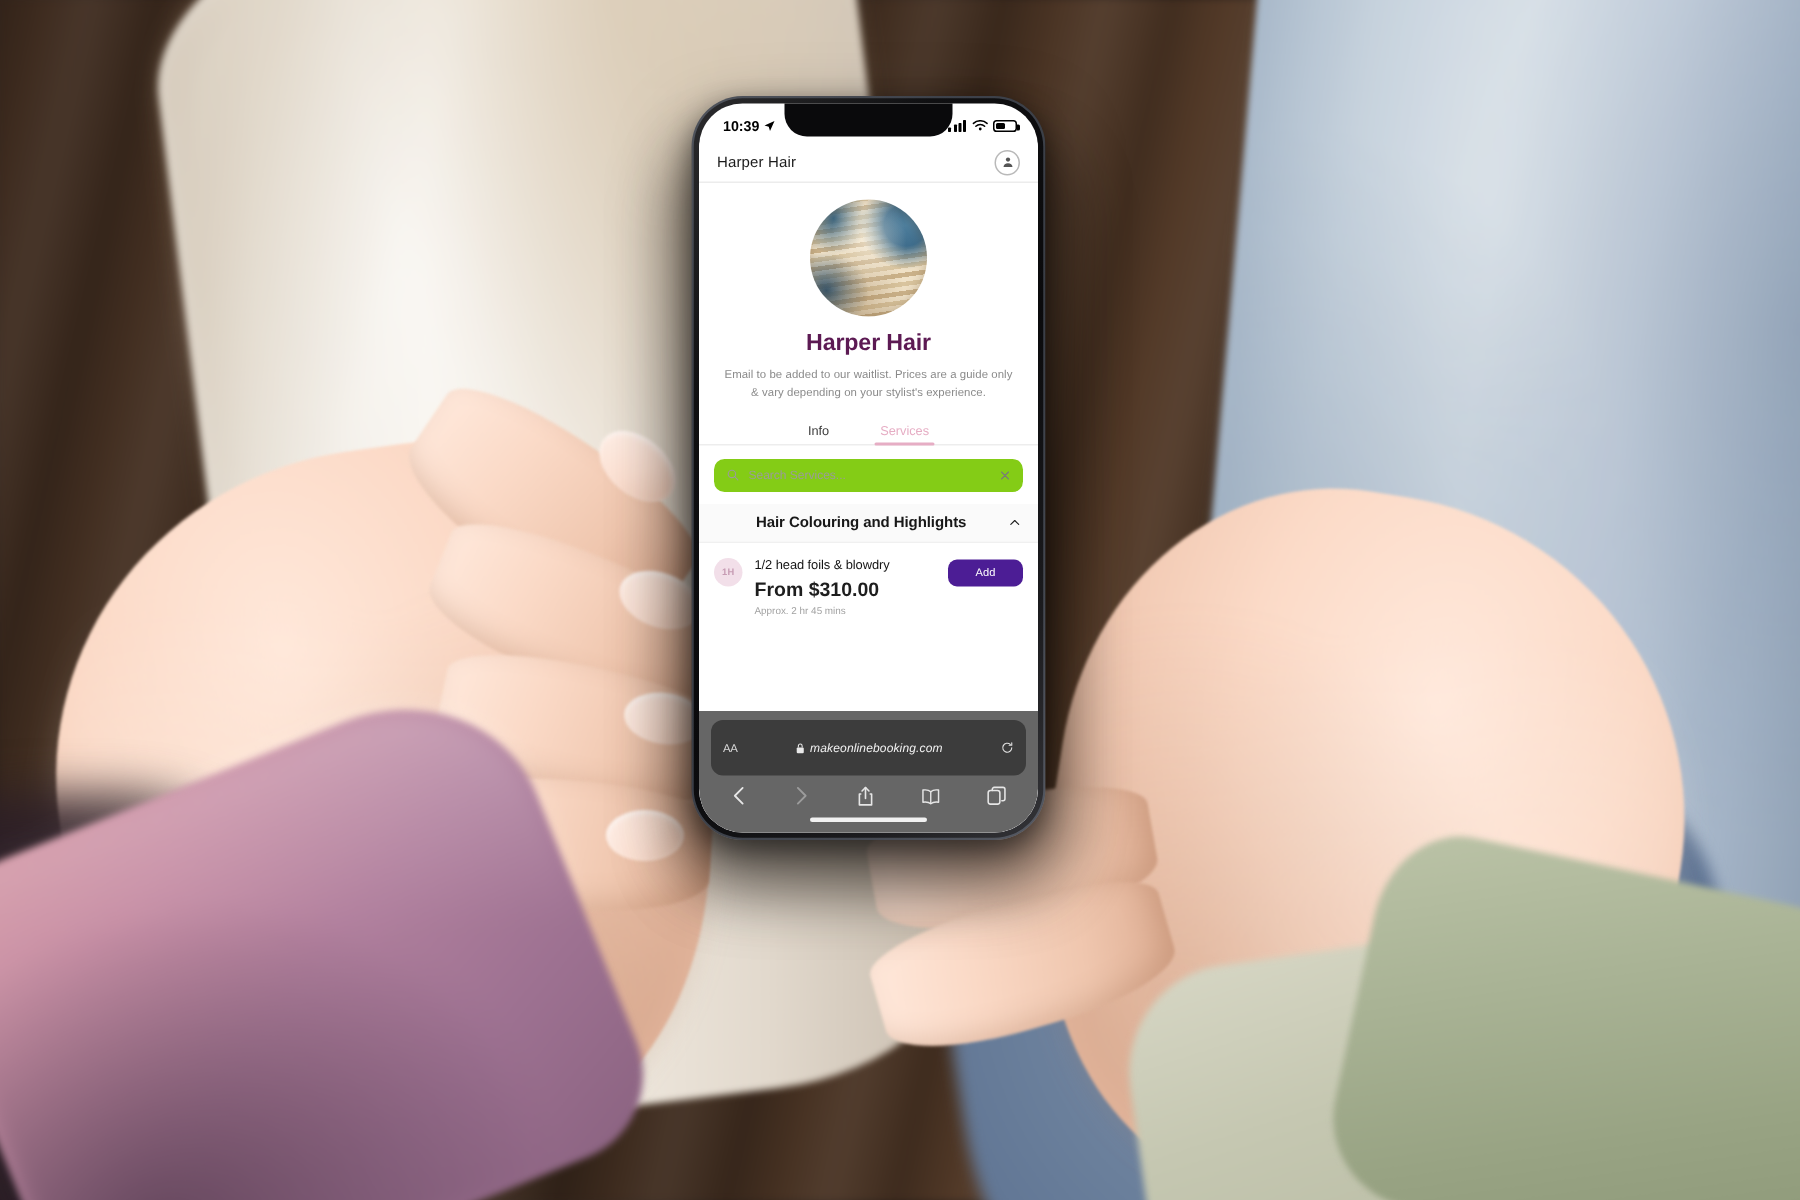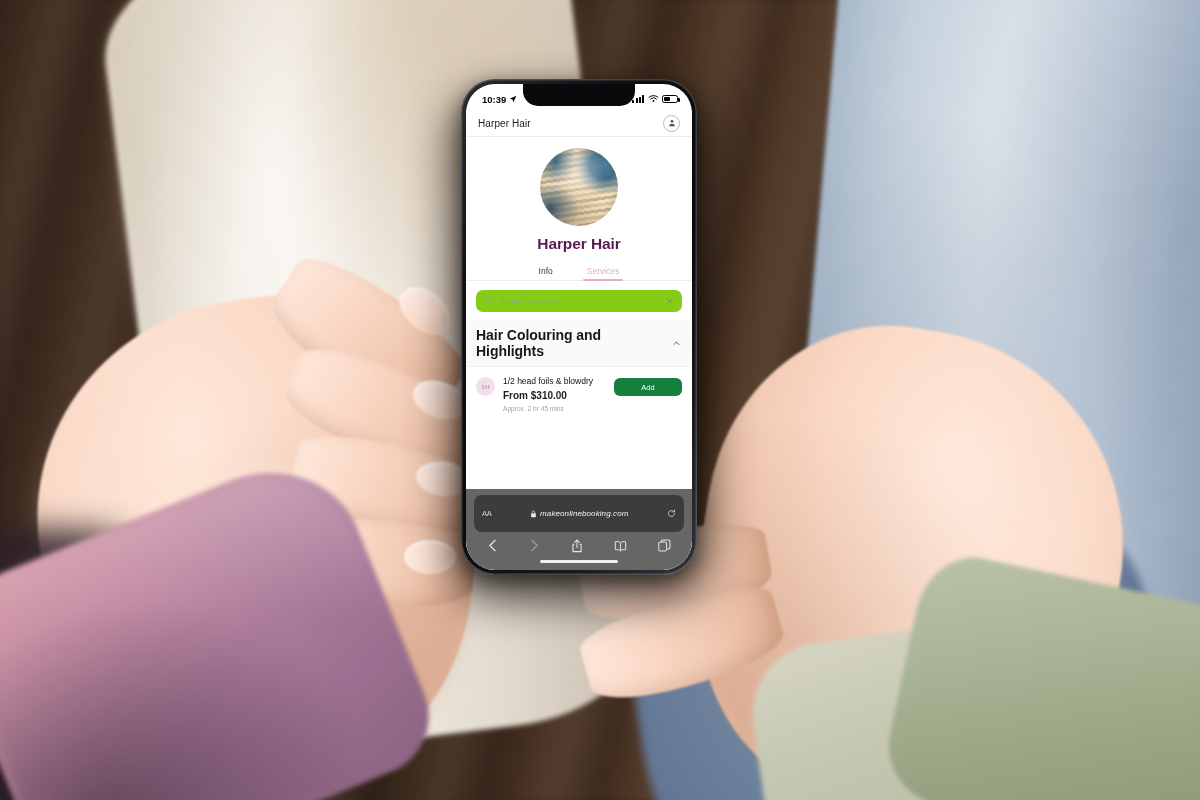--- a/index.html
+++ b/index.html
@@ -171,21 +171,21 @@
   .sleeve-sage2{
     position:absolute; right:120px; bottom:-90px; width:320px; height:260px;
     background: linear-gradient(170deg, #d6d6c4 0%, #c5c7b1 40%, #b4b89f 100%);
     transform: rotate(-8deg);
     border-radius: 22% 26% 18% 20% / 28% 24% 22% 26%;
     filter: blur(2.4px);
   }
 
   
   .phone{
-    position:absolute; left:461px; top:79px; width:236px; height:496px;
+    position:absolute; left:461px; top:64px; width:236px; height:496px;
     border-radius:34px;
     background: linear-gradient(128deg,#2c2c2e 0%, #101012 26%, #0a0a0c 55%, #1b1b1e 80%, #343438 100%);
     box-shadow:
       0 22px 48px rgba(0,0,0,.55),
       0 6px 18px rgba(0,0,0,.45),
       inset 0 0 0 1.5px rgba(150,160,180,.35);
     padding:5px;
     z-index:20;
   }
   .screen{
@@ -281,40 +281,40 @@
     font-family:inherit; font-size:8px; color:#3a3a3a;
   }
   .search-input::placeholder{ color:#9b9b9b; }
 
   
   .accordion{ margin-top:8px; }
   .acc-head{
     display:flex; align-items:center; justify-content:space-between;
     padding:7px 11px 7px 10px; background:#fafafa; cursor:pointer;
   }
-  .acc-title{ font-size:14px; font-weight:bold; color:#181818; letter-spacing:-.05px; }
+  .acc-title{ font-size:10px; font-weight:bold; color:#181818; letter-spacing:-.05px;margin-left:28px; }
 
   .svc-list{ background:#fff; }
   .svc-row{
     display:flex; align-items:flex-start; gap:8px;
     padding:9px 10px 10px; border-top:1px solid #f0f0f0; position:relative;
   }
   .svc-badge{
     flex:0 0 auto; width:19px; height:19px; border-radius:50%;
     background:#f2dfe9; color:#c79cb4;
     font-size:6.2px; font-weight:bold; letter-spacing:.2px;
     display:flex; align-items:center; justify-content:center; margin-top:1px;
   }
   .svc-main{ flex:1 1 auto; min-width:0; }
   .svc-name{ font-size:8.6px; color:#141414; margin-bottom:4px; letter-spacing:-.05px; }
-  .svc-price{ font-size:10px; font-weight:bold; color:#1e1e1e; margin-bottom:4px; }
+  .svc-price{ font-size:13px; font-weight:bold; color:#1e1e1e; margin-bottom:4px; }
   .svc-dur{ font-size:6.6px; color:#a2a2a2; }
   .add-btn{
-    flex:0 0 auto; width:68px; height:18px; border-radius:6px;
-    background:#15803d; color:#ffffff; border:none; cursor:pointer;
+    flex:0 0 auto; width:50px; height:18px; border-radius:6px;
+    background:#4c1d95; color:#ffffff; border:none; cursor:pointer;
     font-family:inherit; font-size:7.4px; letter-spacing:.1px;
     display:flex; align-items:center; justify-content:center; margin-top:2px;
   }
 
   
   .safari{
     flex:0 0 auto; background:#666666;
     padding:6px 8px 0; backdrop-filter: blur(6px);
   }
   .urlbar{
@@ -413,20 +413,21 @@
           <path d="M4.8 20c0-4 3.3-6.2 7.2-6.2S19.2 16 19.2 20z" fill="#555"></path>
         </svg>
       </div>
     </div>
 
     <div class="page">
 
       <div class="hero">
         <div class="avatar-photo"></div>
         <div class="biz-name">Harper Hair</div>
+        <div class="biz-desc">Email to be added to our waitlist. Prices are a guide only &amp; vary depending on your stylist's experience.</div>
 
         <div class="tabs">
           <div class="tab inactive">Info</div>
           <div class="tab active">Services</div>
         </div>
       </div>
       <div class="tabs-rule"></div>
 
       <div class="search-wrap">
         <div class="search-box">

